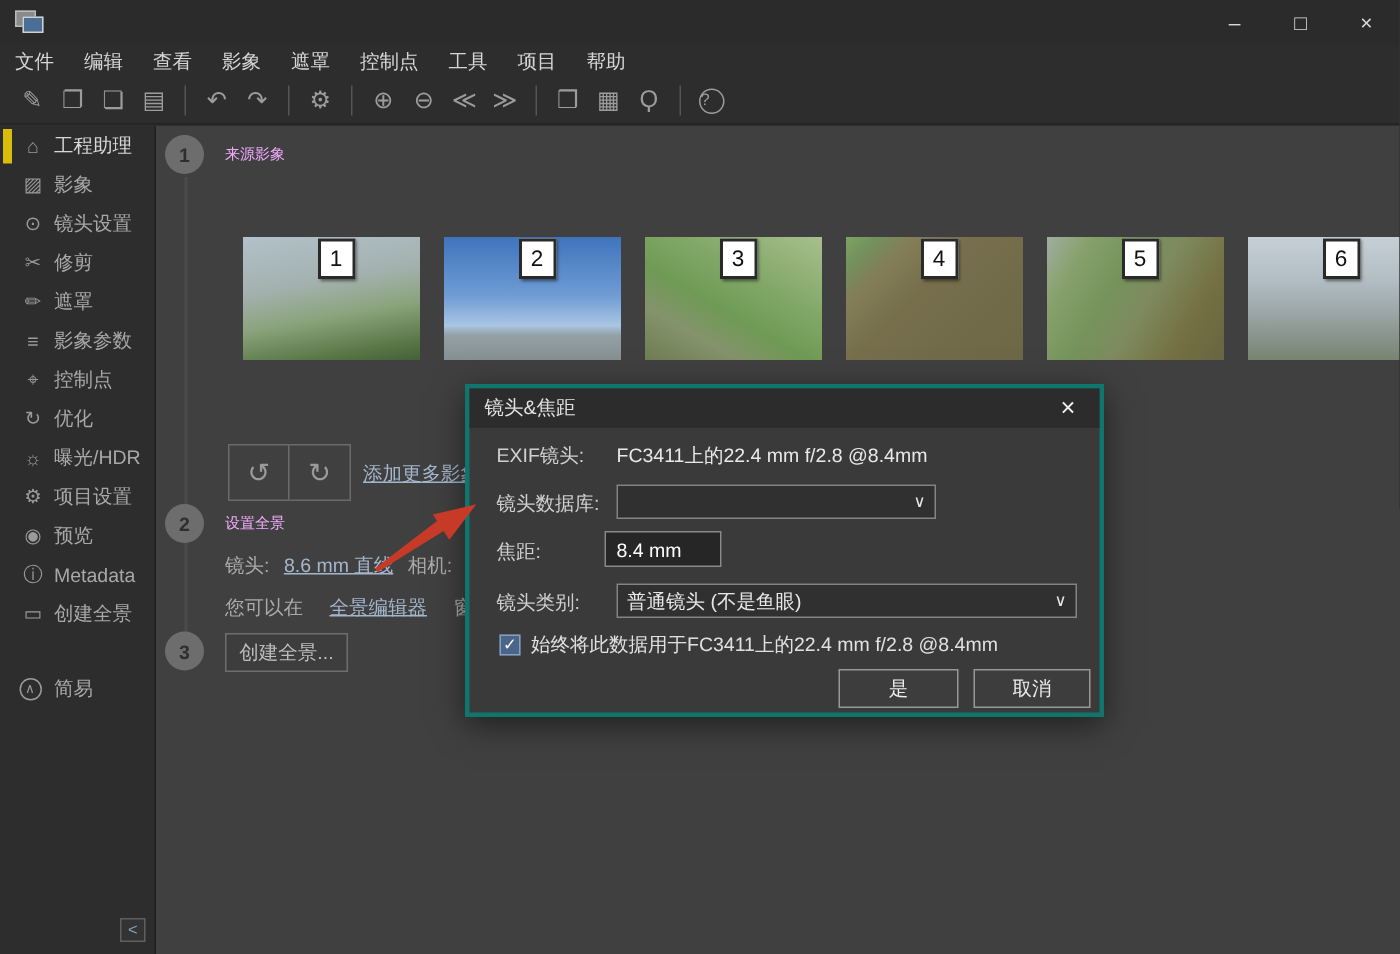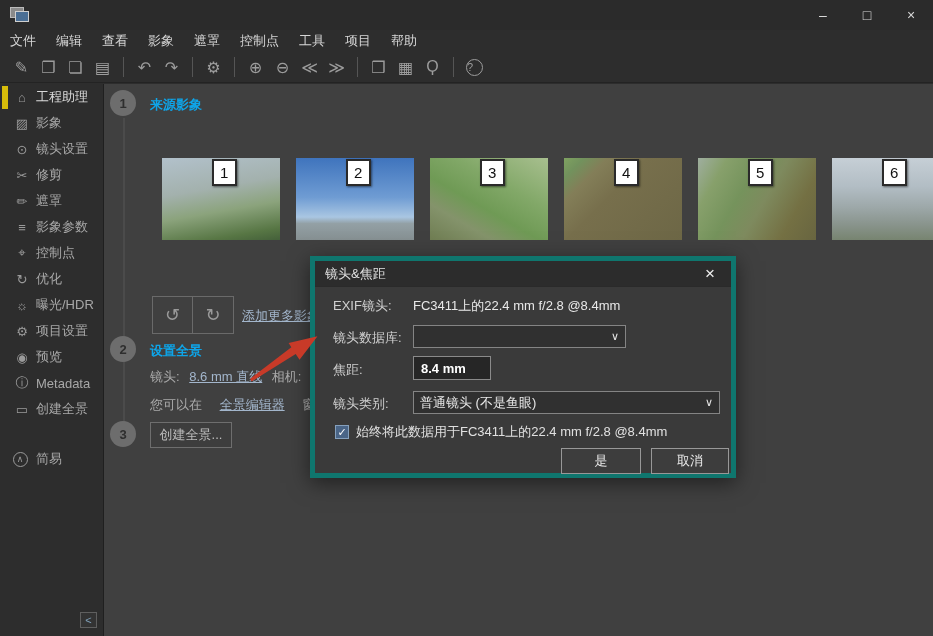--- a/index.html
+++ b/index.html
@@ -37,21 +37,21 @@
   .sitem { height:26px; display:flex; align-items:center; padding-left:12px; color:#a8a8a8; font-size:13px; white-space:nowrap; }
   .sitem .sicon { width:20px; flex:none; font-size:13px; color:#9a9a9a; display:inline-flex; align-items:center; justify-content:center; margin-right:4px; }
   .sitem.active { color:#d8d8d8; }
   .sitem.gap { margin-top:24px; }
   .sitem .scircle { border:1.2px solid #9a9a9a; border-radius:50%; width:15px; height:15px; font-size:9px; line-height:12px; justify-content:center; }
   .collapse-btn { position:absolute; right:6px; bottom:8px; width:17px; height:16px; border:1px solid #5f5f5f; color:#7f9fb8; font-size:11px; display:flex; align-items:center; justify-content:center; background:#333; }
 
   .main { position:relative; flex:1; background:#404040; overflow:hidden; }
   .vline { position:absolute; left:19px; top:34px; width:2px; height:305px; background:#4b4b4b; }
   .stepcircle { position:absolute; width:26px; height:26px; border-radius:50%; background:#6d6d6d; color:#2e2e2e; font-size:13px; font-weight:bold; display:flex; align-items:center; justify-content:center; z-index:1; }
-  .steptitle { position:absolute; font-size:13px; font-weight:bold; color:#0ea5e9; }
+  .steptitle { position:absolute; font-size:10px; font-weight:normal; color:#f0abfc; }
 
   .thumbrow { position:absolute; left:58px; top:74px; display:flex; gap:16px; }
   .thumb { position:relative; width:118px; height:82px; flex:none; }
   .badge { position:absolute; left:42%; top:1px; width:25px; height:27px; background:#fff; border:2px solid #2a2a2a; color:#111; font-size:15px; display:flex; align-items:center; justify-content:center; box-shadow:1px 1px 2px rgba(0,0,0,.5); }
   .t1 { background:linear-gradient(170deg,#b2c1cb 0%,#a3b1ad 38%,#8ba37c 62%,#577644 88%,#44603a 100%); }
   .t2 { background:linear-gradient(180deg,#3f74bd 0%,#6f9cd3 48%,#a9c6e2 72%,#93a0a5 80%,#869092 100%); }
   .t3 { background:linear-gradient(210deg,#a8bf8f 0%,#82a868 35%,#6f9a55 58%,#84936b 76%,#6f7d52 100%); }
   .t4 { background:linear-gradient(135deg,#7fa261 0%,#72925d 10%,#837e58 22%,#776f4c 42%,#6d6746 100%); }
   .t5 { background:linear-gradient(120deg,#9fae9f 0%,#87a06b 18%,#75935c 38%,#7e8a5e 55%,#747043 78%,#686540 100%); }
   .t6 { background:linear-gradient(180deg,#c6cfd6 0%,#b2bdc4 35%,#9da8a9 60%,#8a958e 80%,#778470 100%); }
@@ -60,29 +60,29 @@
   .rotbtn { width:41px; height:38px; border:1px solid #6a6a6a; color:#9a9a9a; font-size:18px; display:flex; align-items:center; justify-content:center; }
   .rotbtn + .rotbtn { border-left:none; }
   .link { color:#a3b6cc; text-decoration:underline; }
   .addmore { position:absolute; left:138px; top:223px; font-size:13px; }
   .textline { position:absolute; font-size:13px; color:#aaa; white-space:nowrap; }
   .cpbtn { position:absolute; left:46px; top:338px; width:82px; height:26px; background:#3d3d3d; border:1px solid #6e6e6e; color:#bdbdbd; font-size:13px; display:flex; align-items:center; justify-content:center; }
 
   .arrow-wrap { position:absolute; left:140px; top:262px; width:80px; height:24px; transform:rotate(-33deg); z-index:30; }
 
   
-  .dialog { position:absolute; left:310px; top:256px; width:426px; height:222px; background:#3a3a3a; border:5px solid #0f766e; box-shadow:0 5px 20px rgba(0,0,0,.5); z-index:10; }
+  .dialog { position:absolute; left:310px; top:256px; width:426px; height:222px; background:#3a3a3a; border:3px solid #0f766e; box-shadow:0 5px 20px rgba(0,0,0,.5); z-index:10; }
   .dlg-titlebar { height:26px; background:#2c2c2c; display:flex; align-items:center; padding:0 10px; border-bottom:1px solid #2a2a2a; }
   .dlg-title { font-size:13px; color:#e2e2e2; }
   .dlg-close { margin-left:auto; color:#f0f0f0; font-size:17px; width:22px; text-align:center; }
   .dlg-label { position:absolute; left:18px; font-size:13px; color:#d0d0d0; }
   .dlg-value { position:absolute; font-size:13px; color:#e8e8e8; }
   .combo { position:absolute; left:98px; height:23px; background:#303030; border:1px solid #848484; display:flex; align-items:center; padding:0 6px; font-size:13px; color:#e8e8e8; }
   .combo .chev { margin-left:auto; color:#e8e8e8; font-size:11px; }
-  .focal-input { position:absolute; left:98px; top:95px; width:78px; height:24px; background:#262626; border:1px solid #8a8a8a; color:#fff; font-size:13px; padding:0 7px; font-family:inherit;font-weight:bold; }
+  .focal-input { position:absolute; left:90px; top:95px; width:78px; height:24px; background:#262626; border:1px solid #8a8a8a; color:#fff; font-size:13px; padding:0 7px; font-family:inherit; }
   .chkrow { position:absolute; left:20px; top:162px; display:flex; align-items:center; }
   .chkbox { width:14px; height:14px; background:#4a6587; border:1px solid #85a0bd; color:#fff; font-size:11px; line-height:12px; text-align:center; margin-right:7px; }
   .chklabel { font-size:13px; color:#e0e0e0; }
   .dlg-btn { position:absolute; top:187px; height:26px; background:#3d3d3d; border:1px solid #989898; color:#ececec; font-size:13px; display:flex; align-items:center; justify-content:center; }
 </style>
 </head>
 <body>
 
 <div class="window">
 

